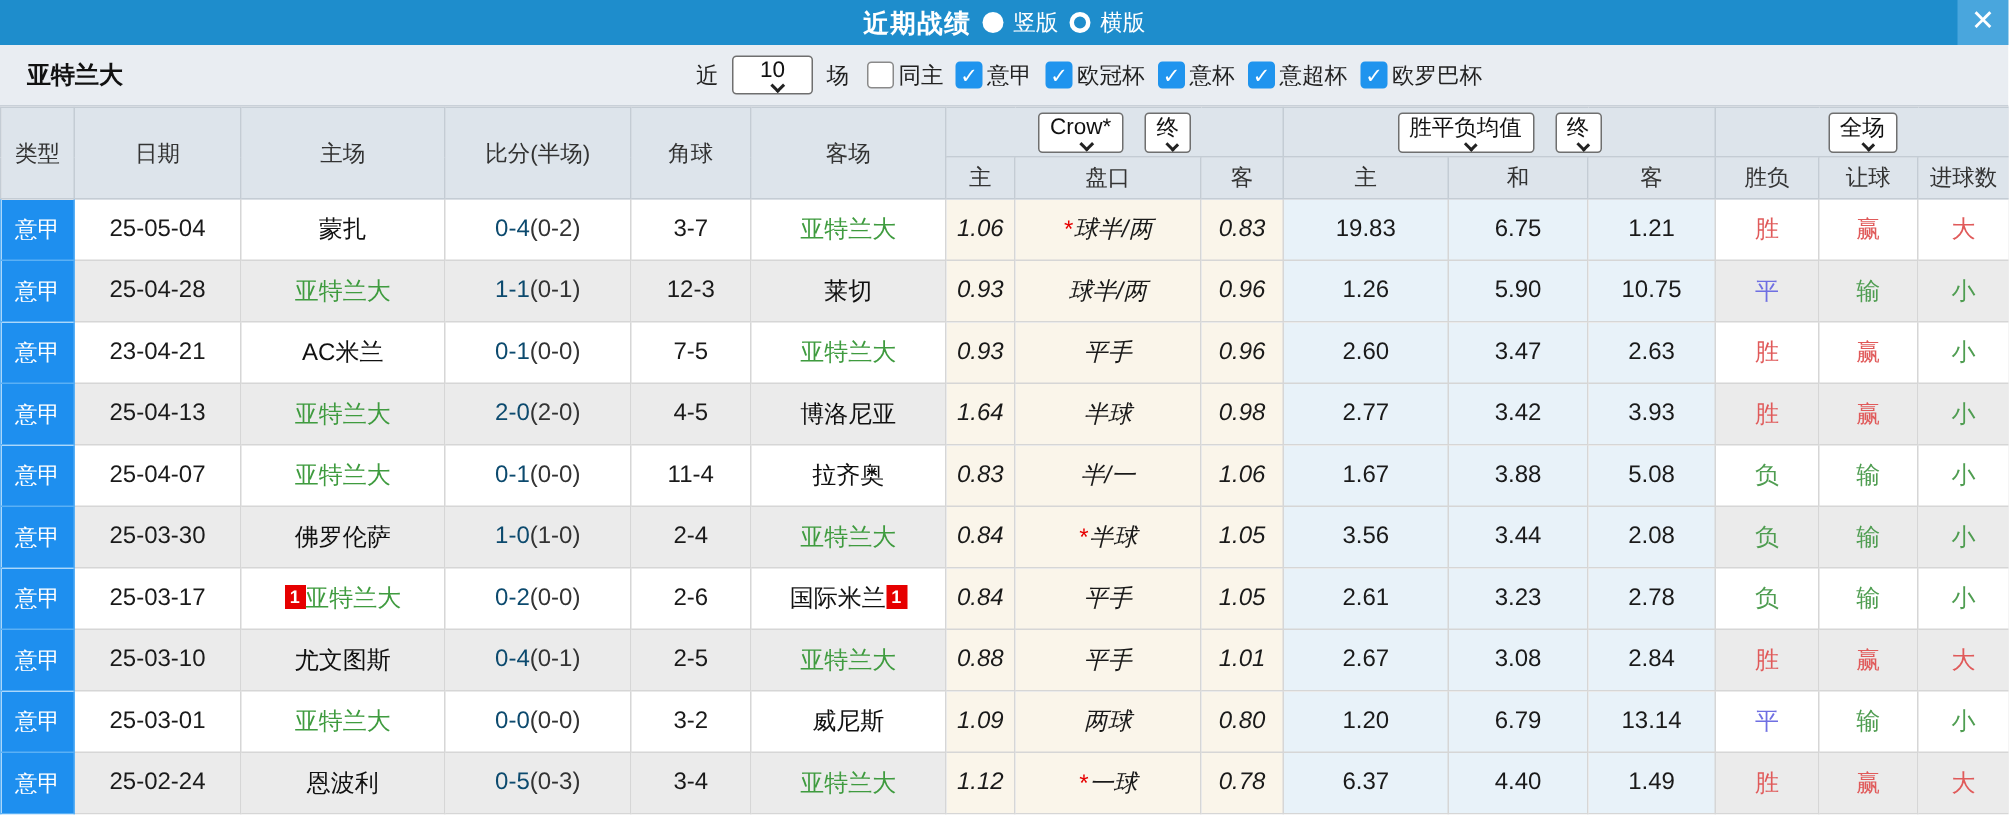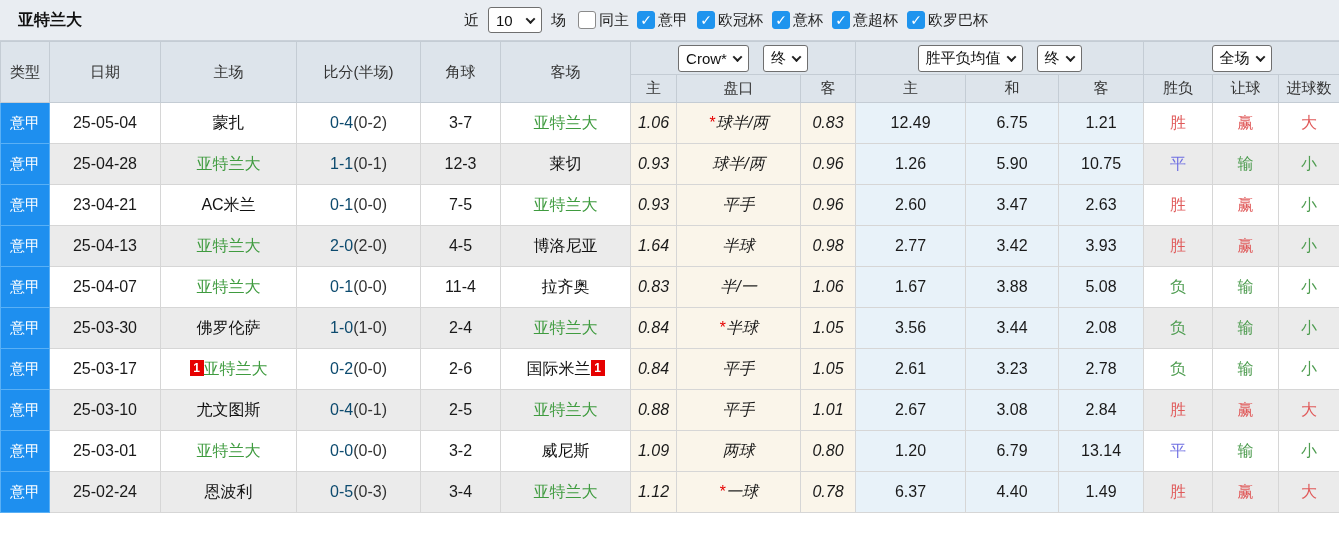--- a/index.html
+++ b/index.html
@@ -19,21 +19,21 @@
                color:#fff; font-size:19px; line-height:30px; text-align:center; cursor:pointer; }
 
   
   .filterbar { position:relative; height:41px; background:#e9edf2; border-bottom:1px solid #c9d0d8; }
   .team-name { position:absolute; left:18px; top:10px; font-size:16px; font-weight:bold; color:#111; }
   .filters { position:absolute; left:460px; top:0; height:40px; display:flex; align-items:center;
              font-size:15px; color:#222; }
   .filters .gap { margin:0 4px; }
   .fake-select { display:inline-flex; align-items:center; justify-content:space-between;
                  background:#fff; border:1px solid #6f6f6f; border-radius:3px; height:26px;
-                 padding:0 7px; font-size:15px; color:#111; cursor:pointer; }
+                 padding:0 7px; font-size:15px; color:#111; cursor:pointer;flex-direction:column; }
   .fake-select.small { width:54px; margin:0 5px; }
   .chev { width:7px; height:7px; border-right:2px solid #222; border-bottom:2px solid #222;
           transform:rotate(45deg) translate(-1px,-1px); display:inline-block; margin-left:7px; }
   .checkbox { display:inline-block; width:18px; height:18px; border:1px solid #8a8a8a; border-radius:3px;
               background:#fff; margin:0 3px 0 8px; cursor:pointer; text-align:center;
               font-size:14px; line-height:17px; color:#fff; font-weight:bold; }
   .checkbox.checked { background:#1f94ee; border-color:#1f94ee; }
   .flabel { margin-right:1px; }
 
   
@@ -61,20 +61,30 @@
   .t-green { color:#4f9d51; }
   .t-blue  { color:#6f6fe2; }
   .badge { display:inline-block; background:#e60000; color:#fff; font-size:12px; font-weight:bold;
            width:14px; height:16px; line-height:16px; text-align:center; vertical-align:2px; }
 </style>
 </head>
 <body>
 
 <div>
 
+  <div class="titlebar">
+    <div class="title-group">
+      <span class="panel-title">近期战绩</span>
+      <span class="radio filled"></span>
+      <span class="radio-label">竖版</span>
+      <span class="radio empty"></span>
+      <span class="radio-label">横版</span>
+    </div>
+    <div class="close-btn">✕</div>
+  </div>
 
   <div class="filterbar">
     <span class="team-name">亚特兰大</span>
     <div class="filters">
       <span class="gap">近</span>
       <span class="fake-select small">
           <span>10</span>
           <i class="chev"></i>
         </span>
       <span class="gap">场</span>
@@ -170,21 +180,21 @@
         <tr>
     <td class="c-type">意甲</td>
     <td>25-05-04</td>
     <td><span class="team">蒙扎</span></td>
     <td><span class="score">0-4</span><span class="half">(0-2)</span></td>
     <td>3-7</td>
     <td><span class="team target">亚特兰大</span></td>
     <td class="cream">1.06</td>
     <td class="cream"><span class="star">*</span><span>球半/两</span></td>
     <td class="cream">0.83</td>
-    <td class="pblue">12.49</td>
+    <td class="pblue">19.83</td>
     <td class="pblue">6.75</td>
     <td class="pblue">1.21</td>
     <td class="t-red">胜</td>
     <td class="t-red">赢</td>
     <td class="t-red">大</td>
   </tr>
         <tr>
     <td class="c-type">意甲</td>
     <td>25-04-28</td>
     <td><span class="team target">亚特兰大</span></td>

